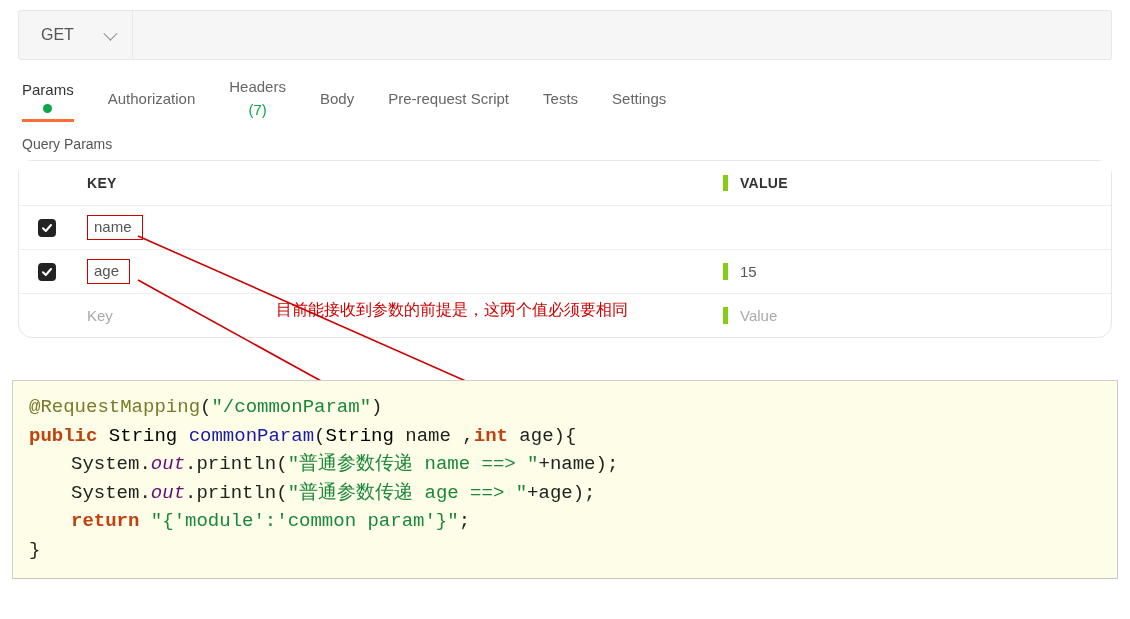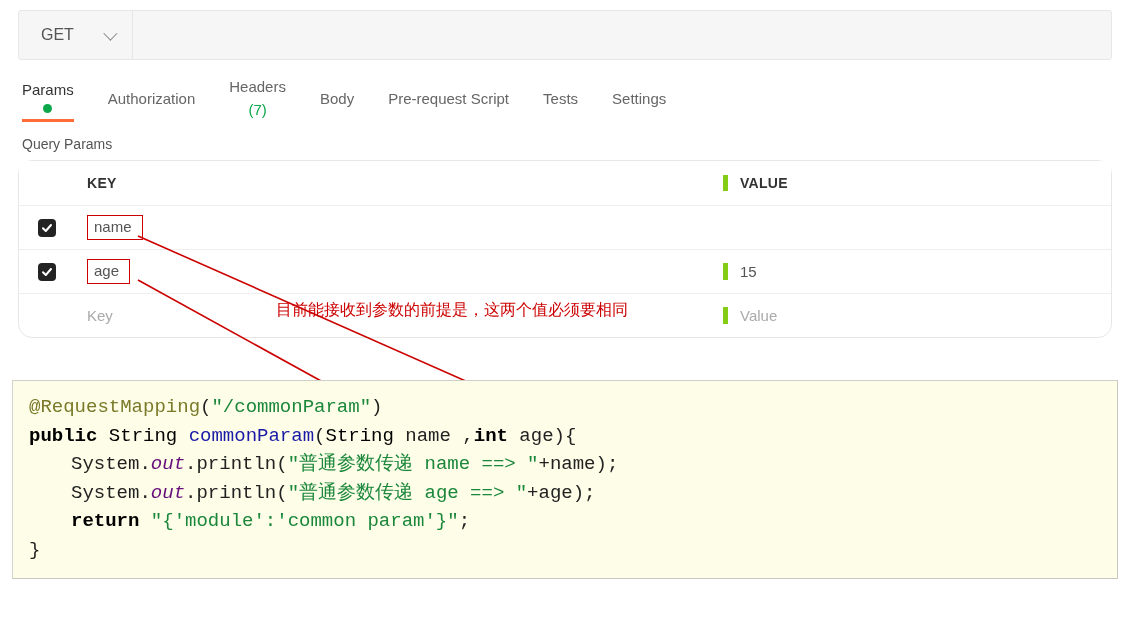--- a/index.html
+++ b/index.html
@@ -144,21 +144,21 @@
     border: 1px solid #c8c8c0;
     border-top-color: #d0d0c8;
     border-left-color: #d4d4cc;
     padding: 12px 16px 14px 16px;
     font-family: Consolas, "Courier New", monospace;
     font-size: 19px;
     line-height: 1.5;
     color: #222;
   }
   .tok-anno   { color: #7a7a2a; }
-  .tok-kw     { color: #000000; font-weight: 600; }
+  .tok-kw     { color: #c2410c; font-weight: 600; }
   .tok-type   { color: #000; }
   .tok-method { color: #1a1aa6; }
   .tok-str    { color: #1b873b; }
   .tok-static { color: #660e7a; font-style: italic; }
   .tok-paren  { color: #222; }
   .indent { display:inline-block; width: 42px; }
 
 </style>
 </head>
 <body>

